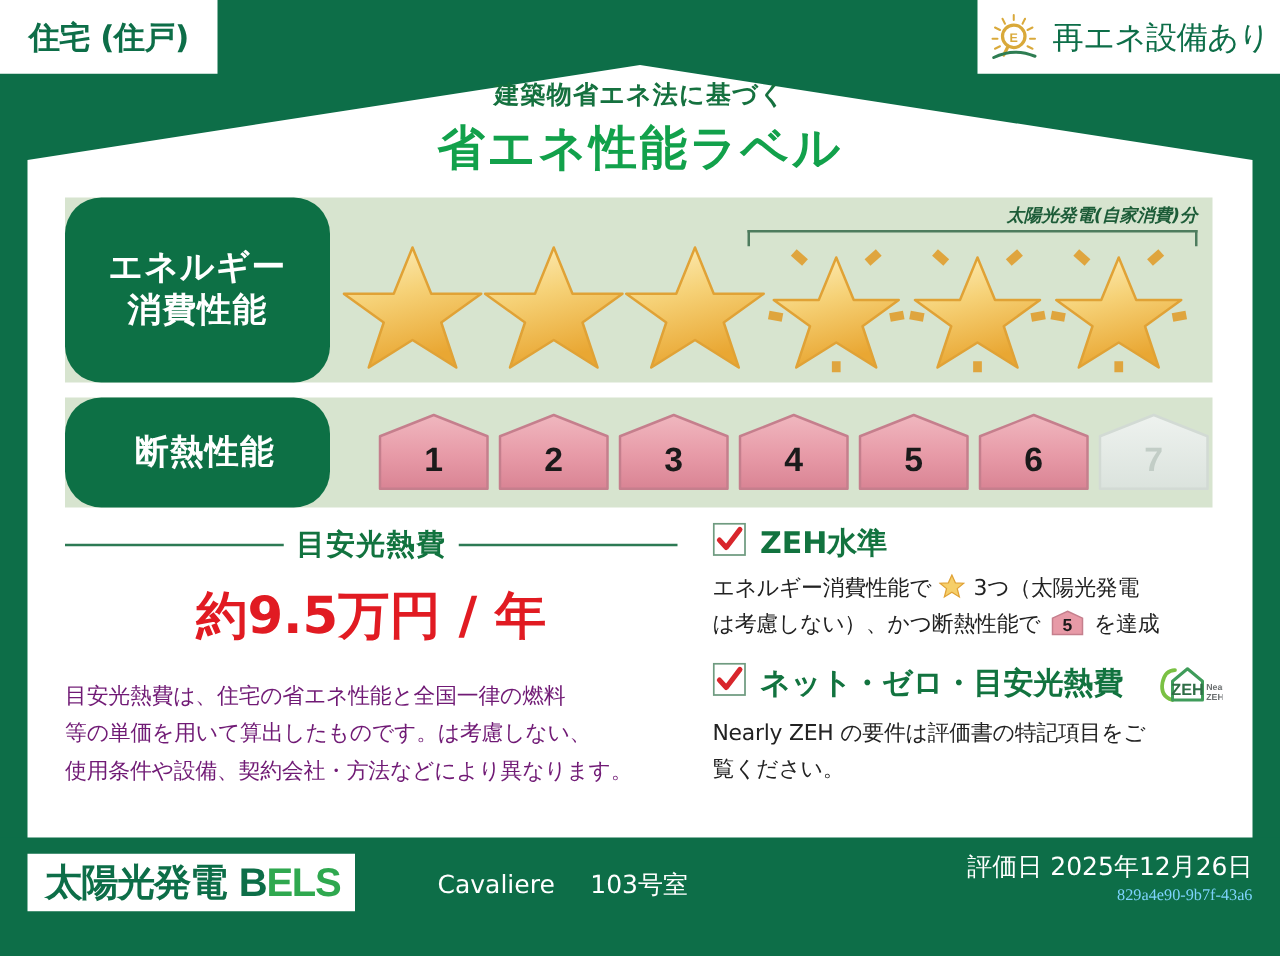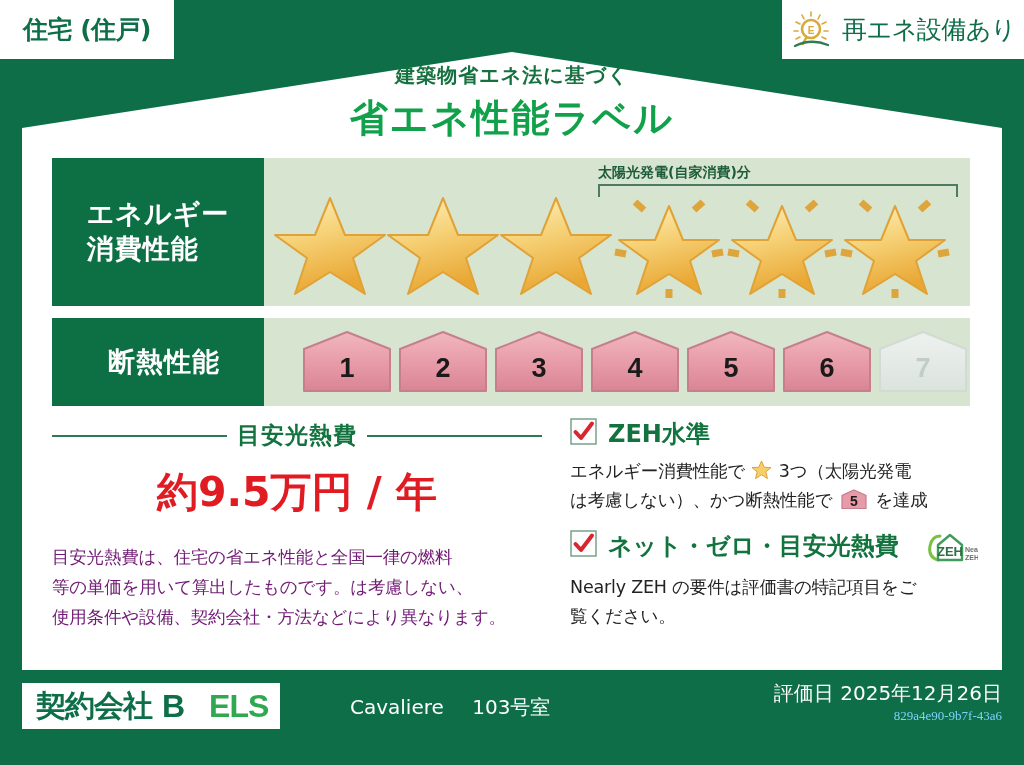--- a/index.html
+++ b/index.html
@@ -82,33 +82,34 @@
     display: flex;
     background: #d7e4cf;
   }
   .perf-row.energy { top: 28px; height: 148px; }
   .perf-row.insul  { top: 188px; height: 88px; }
 
   .perf-label {
     flex: none; width: 212px;
     background: #0d7045;
     display: flex; align-items: center; justify-content: center;
-    color: #ffffff; font-weight: bold; 
+    color: #ffffff; font-weight: bold; text-align: center;
     line-height: 1.28; letter-spacing: 1px;
     font-family: "DejaVu Sans", sans-serif;
+    border-radius: 29px;
   }
   .perf-row.energy .perf-label { font-size: 27px; }
   .perf-row.insul  .perf-label { font-size: 27px; padding-left: 12px; }
 
   .perf-body { flex: 1; position: relative; }
 
   
   .solar-annot {
     position: absolute; right: 12px; top: 6px;
-    width: 360px; text-align: left;
+    width: 360px; text-align: right; font-style: italic;
   }
   .solar-annot .solar-text {
     color: #1d5c38; font-size: 14px; font-weight: bold;
     font-family: "DejaVu Sans", sans-serif;
     white-space: nowrap;
   }
   .solar-bracket {
     position: relative; height: 13px; margin-top: 2px;
     border-left: 2px solid #4e7c5e;
     border-right: 2px solid #4e7c5e;
@@ -211,21 +212,21 @@
   }
   .bels-box .bels-jp {
     color: #0d6e48; font-size: 30px; font-weight: bold; letter-spacing: -1px;
     font-family: "DejaVu Sans", sans-serif;
   }
   .bels-box .bels-en {
     font-size: 32px; font-weight: bold; letter-spacing: -1px; margin-left: 10px;
     font-family: "Liberation Sans", sans-serif;
   }
   .bels-box .bels-en .b1 { color: #0d6e48; }
-  .bels-box .bels-en .b2 { color: #2fa84f; margin-left: 25px; }
+  .bels-box .bels-en .b2 { color: #2fa84f; }
   .bldg-name {
     position: absolute; left: 350px; top: 24px;
     color: #ffffff; font-size: 20px;
     font-family: "DejaVu Sans", sans-serif;
   }
   .bldg-name .room { margin-left: 22px; }
   .eval-date {
     position: absolute; right: 22px; top: 10px;
     color: #ffffff; font-size: 20px; text-align: right;
     font-family: "DejaVu Sans", sans-serif;
@@ -495,21 +496,21 @@
             <div>覧ください。</div>
           </div>
         </div>
 
       </div>
     </div>
   </div>
 
   <div class="footer">
     <div class="bels-box">
-      <span class="bels-jp">契約会社</span>
+      <span class="bels-jp">太陽光発電</span>
       <span class="bels-en"><span class="b1">B</span><span class="b2">ELS</span></span>
     </div>
     <div class="bldg-name">
       <span>Cavaliere</span>
       <span class="room">103号室</span>
     </div>
     <div class="eval-date">
       <span>評価日</span>
       <span>2025年12月26日</span>
     </div>

